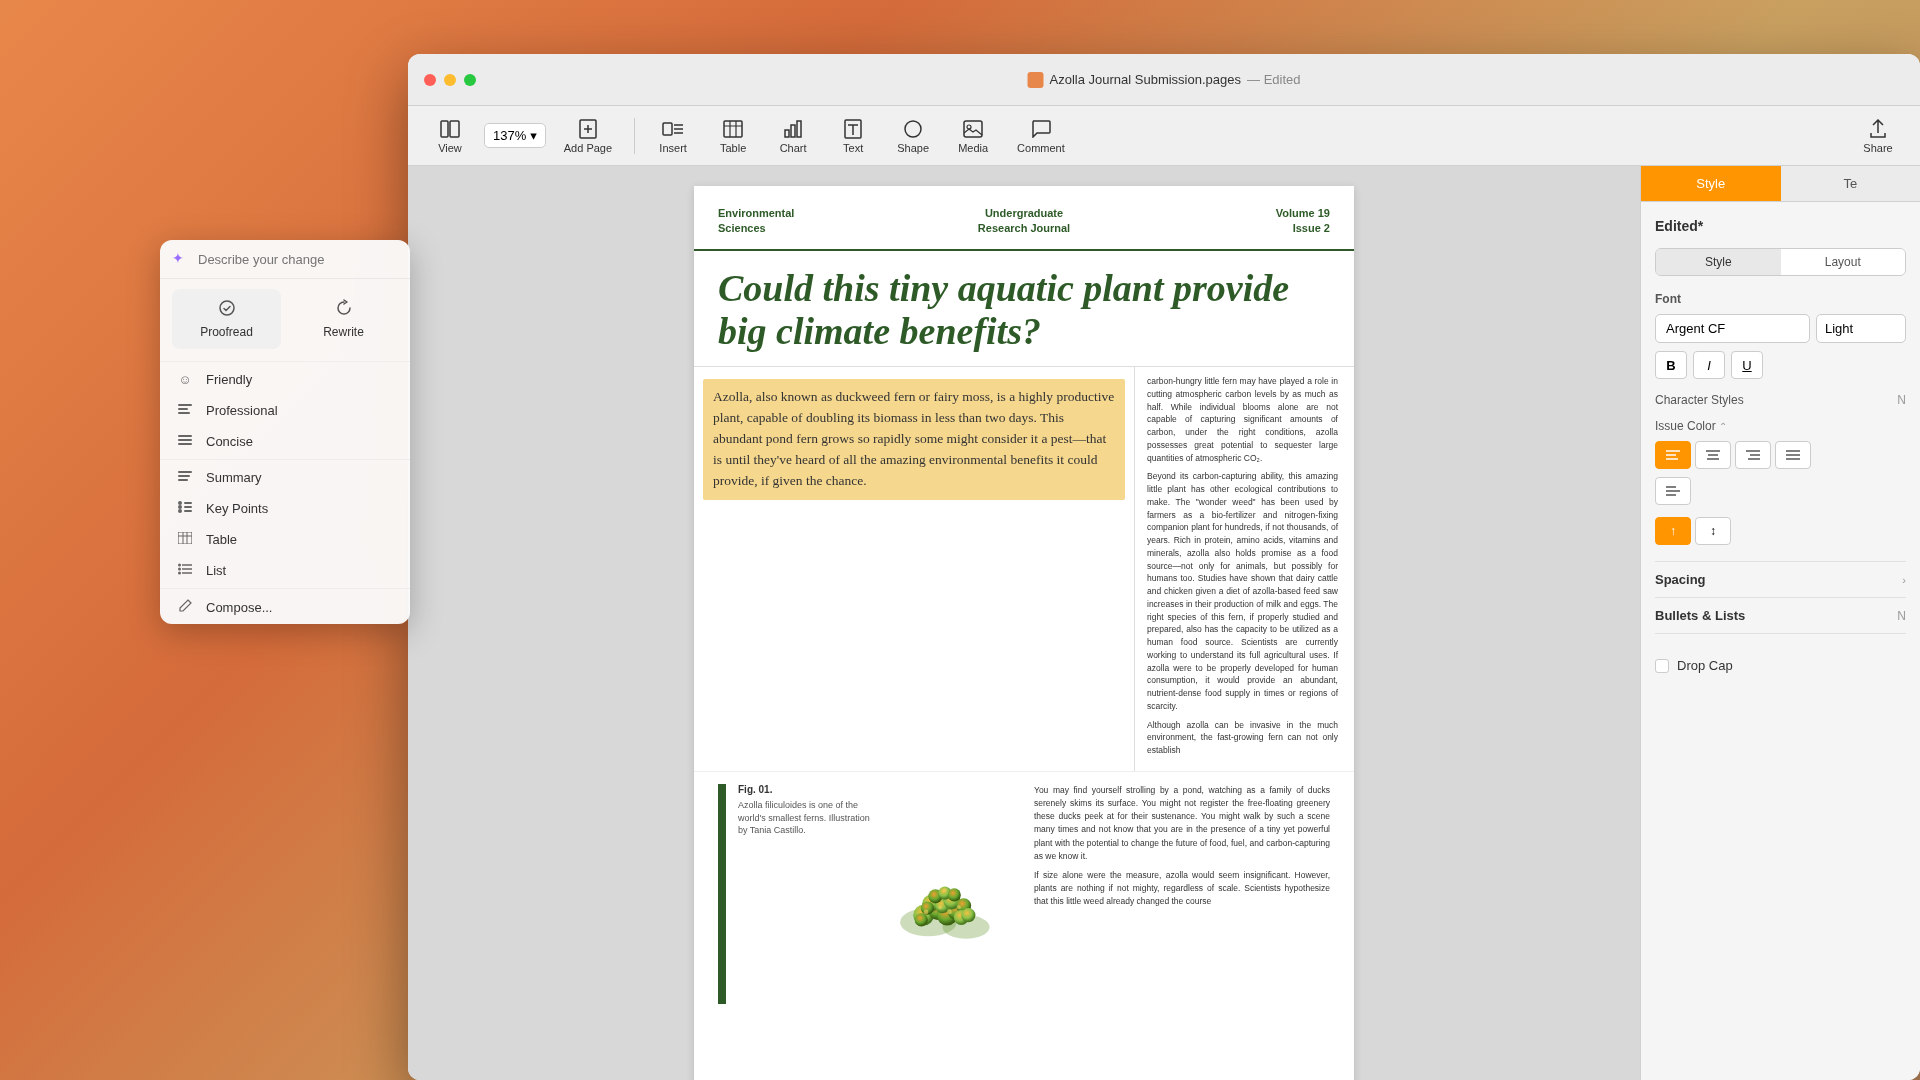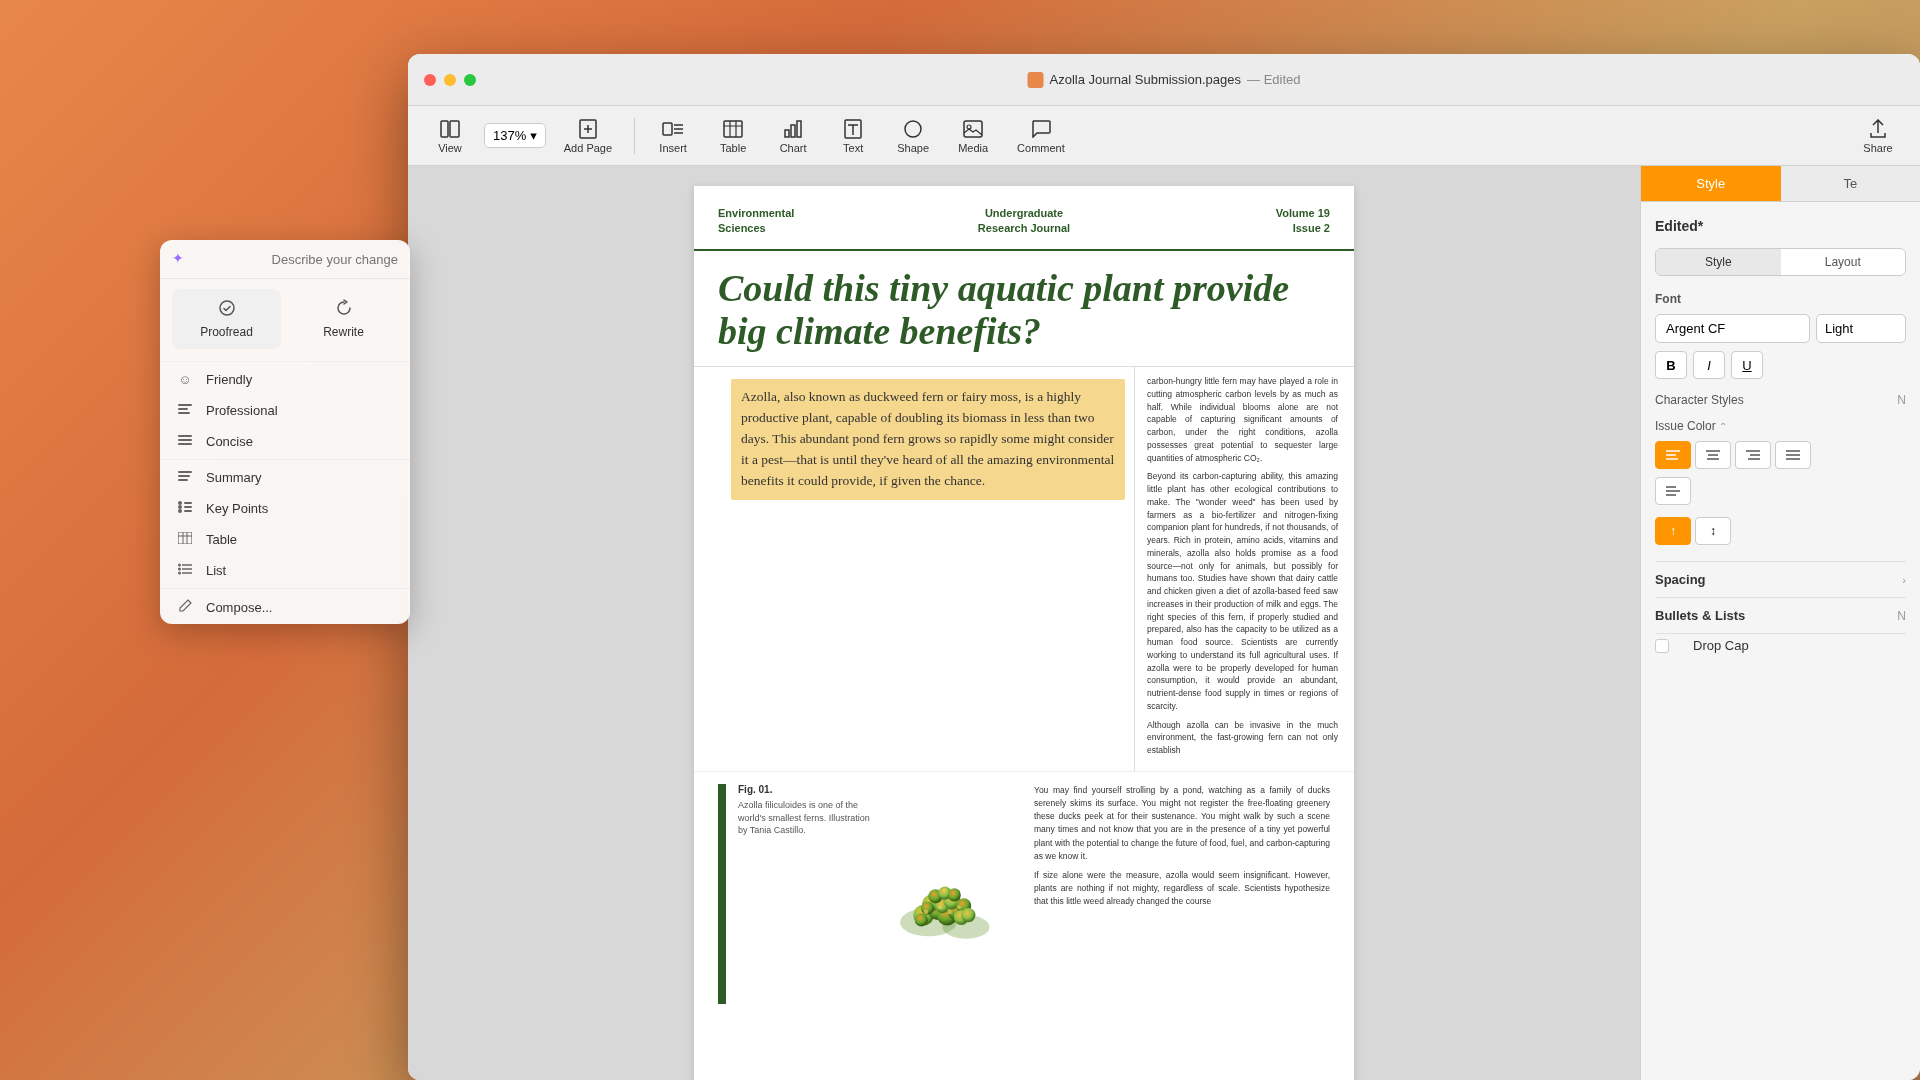--- a/index.html
+++ b/index.html
@@ -186,21 +186,20 @@
     }
 
     
     .article-body {
       display: flex;
       padding: 0;
     }
     .article-main {
       flex: 1;
       padding: 12px 9px;
-      margin-left: 28px;
     }
     .article-sidebar {
       width: 220px;
       padding: 8px 16px 8px 12px;
       font-size: 8.5px;
       line-height: 1.5;
       color: #333;
       border-left: 1px solid #ddd;
     }
 
@@ -441,22 +440,22 @@
     }
     .section-row-label {
       font-size: 13px;
       color: #333;
       font-weight: 700;
     }
     .chevron { color: #999; font-size: 11px; }
     .dropcap-row {
       display: flex;
       align-items: center;
-      gap: 24px;
-      padding: 4px 0;
+      gap: 8px;
+      padding: 24px 0;
       border-top: 1px solid #e0e0e0;
     }
     .dropcap-checkbox {
       width: 14px;
       height: 14px;
       border: 1px solid #ccc;
       border-radius: 3px;
       background: white;
     }
     .dropcap-label {
@@ -489,21 +488,20 @@
       font-size: 14px;
       margin-right: 8px;
     }
     .ai-input {
       flex: 1;
       border: none;
       background: transparent;
       font-size: 13px;
       color: #aaa;
       outline: none;
-      text-align: right;
     }
     .ai-action-row {
       display: flex;
       padding: 10px 12px;
       gap: 8px;
     }
     .ai-btn {
       flex: 1;
       display: flex;
       flex-direction: column;

